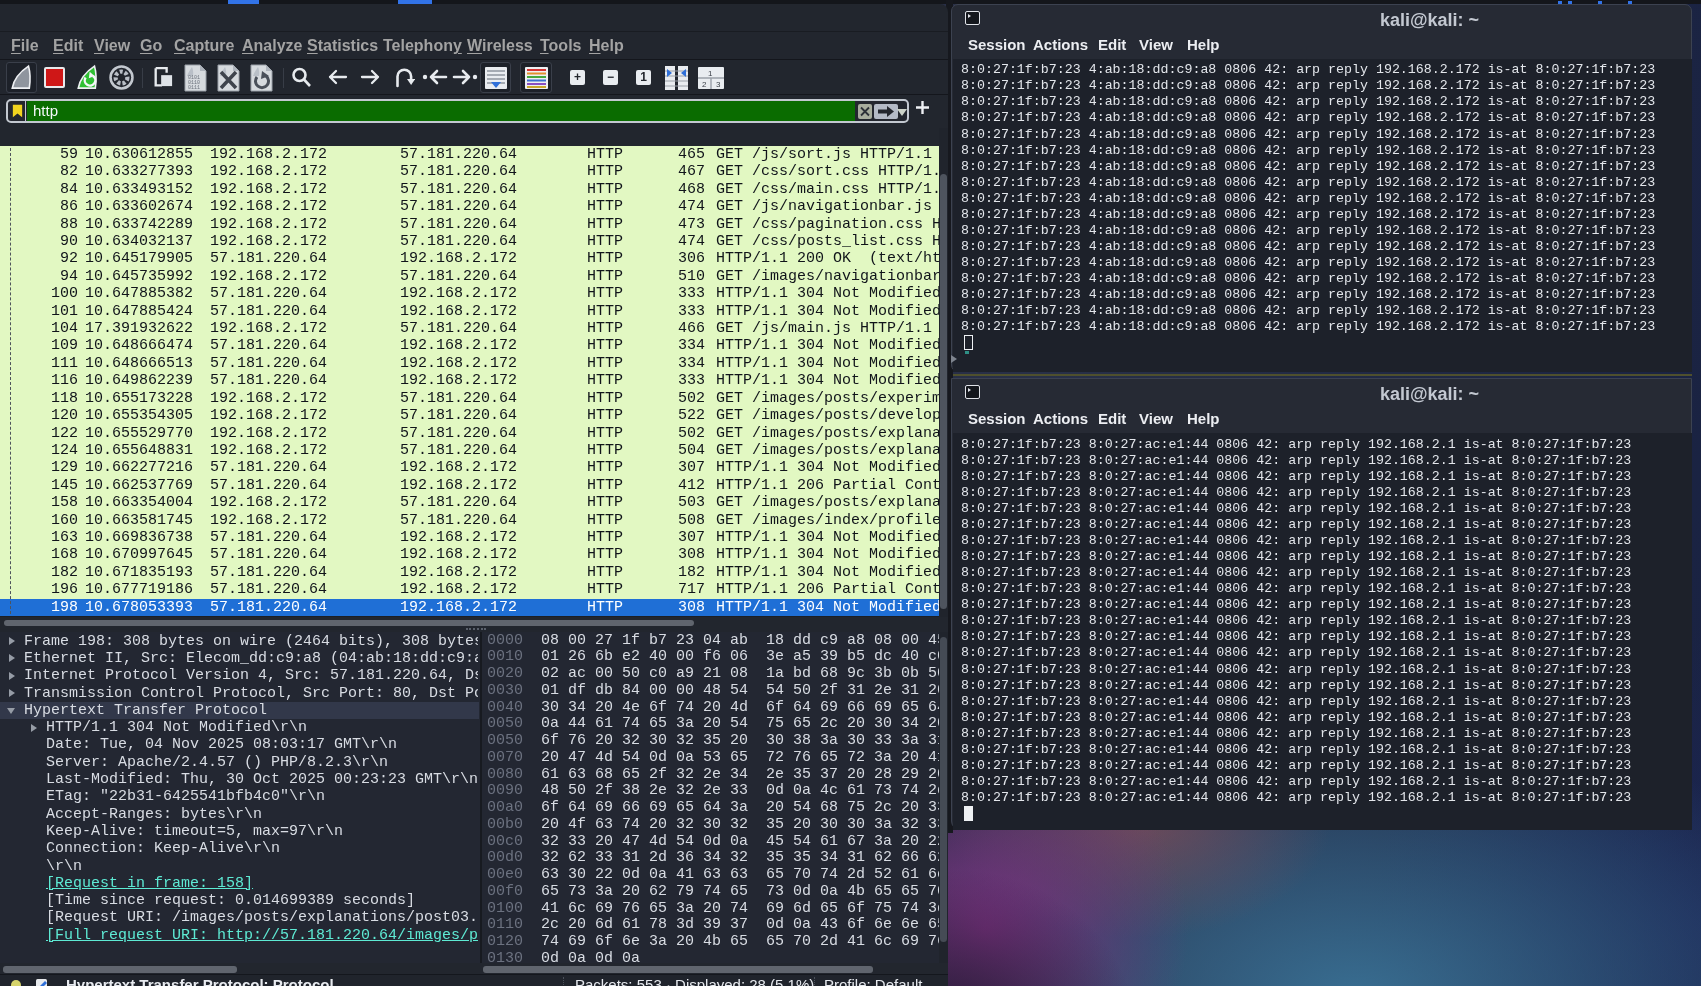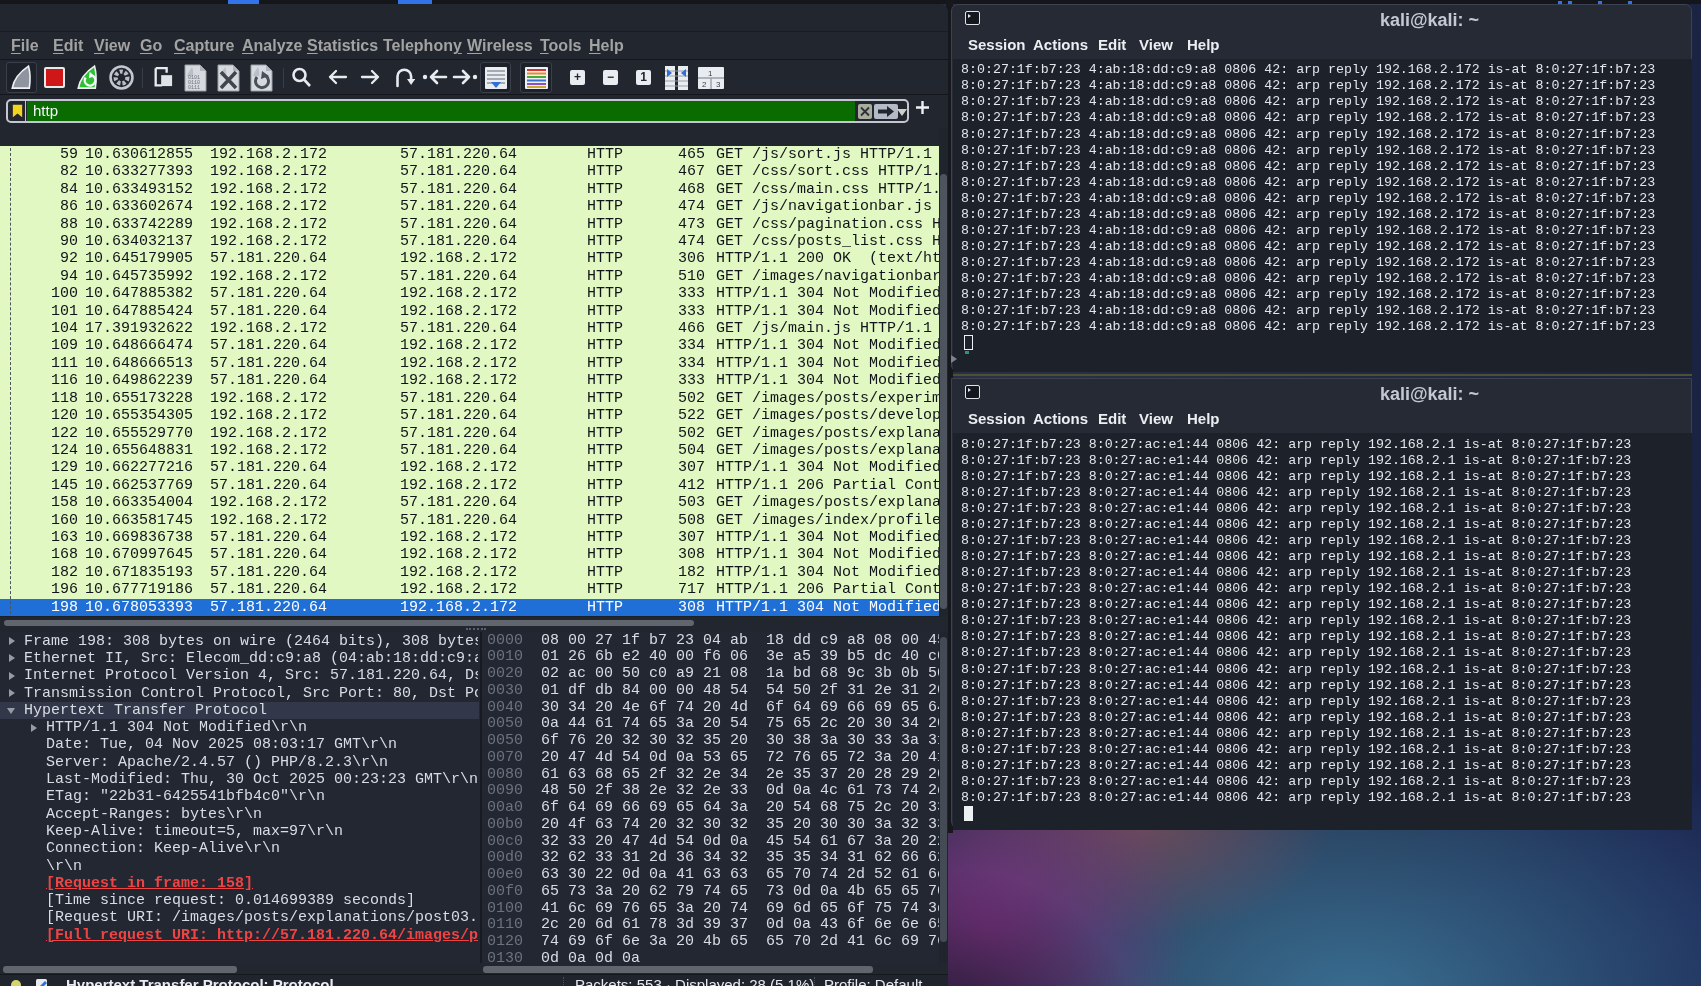--- a/index.html
+++ b/index.html
@@ -49,21 +49,21 @@
 
 .sbv{position:absolute;border-radius:4px;background:#4e545e;}
 .sbh{position:absolute;border-radius:3px;background:#60656e;}
 
 #det{left:0;top:628px;width:948px;height:331px;background:#232732;overflow:hidden;}
 #det .ln{position:absolute;left:0;width:478px;height:17.3px;line-height:17.3px;font-size:15px;color:#d8dce3;white-space:pre;overflow:hidden;font-family:"Liberation Mono",monospace;}
 #det .hl{position:absolute;left:0;width:479px;height:17.3px;background:#32384a;}
 #det .tri{position:absolute;width:0;height:0;}
 .tri-r{border-left:6px solid #969ca6;border-top:4.5px solid transparent;border-bottom:4.5px solid transparent;}
 .tri-d{border-top:6px solid #969ca6;border-left:4.5px solid transparent;border-right:4.5px solid transparent;}
-.lnk{color:#ef4444;text-decoration:underline;font-weight:bold;}
+.lnk{color:#5eead4;text-decoration:underline;}
 #detdiv{left:480px;top:628px;width:2px;height:331px;background:#171a20;}
 #hex{left:482px;top:628px;width:457px;height:331px;background:#232732;overflow:hidden;}
 #hex .hr{position:absolute;left:5px;width:520px;height:16.75px;line-height:16.75px;font-size:15px;font-family:"Liberation Mono",monospace;white-space:pre;color:#d8dce3;}
 #hex .off{color:#6c7280;}
 
 #status{left:0;top:970px;width:948px;height:12px;background:#20242c;border-top:1px solid #14171d;font-size:15px;color:#e8ebf0;}
 
 .term{background:#262a34;border:1px solid #3c4250;}
 .term .content{position:absolute;background:#1d212a;overflow:hidden;}
 .tline{position:absolute;left:0;font-family:"Liberation Mono",monospace;font-size:13.3px;color:#e3e6eb;white-space:pre;margin-left:8px;}

